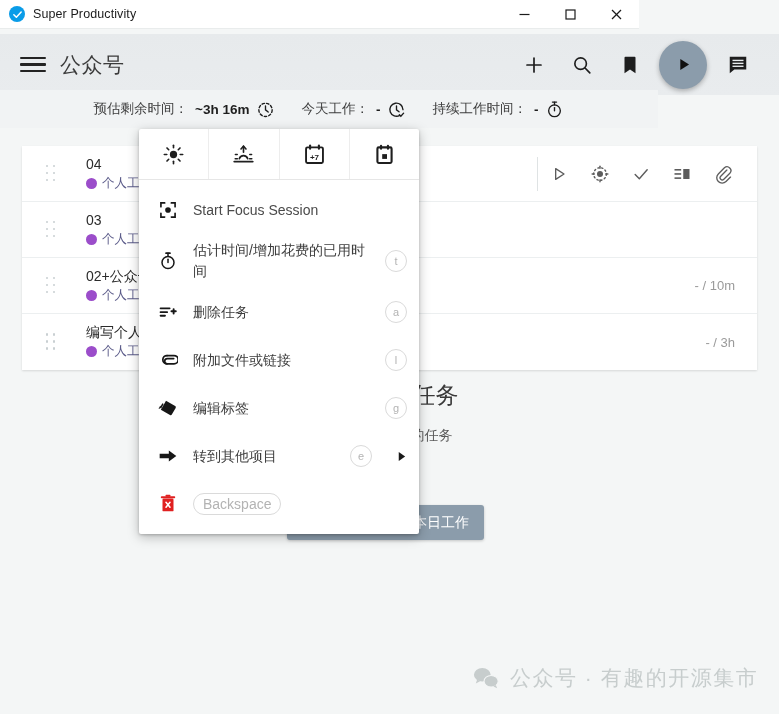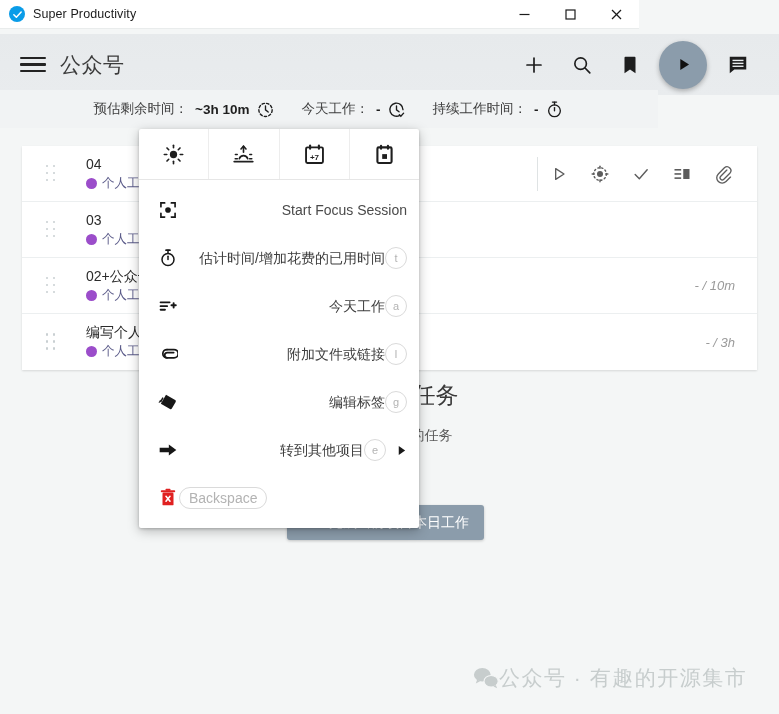--- a/index.html
+++ b/index.html
@@ -116,21 +116,21 @@
     font-size: 14px; color: #2b2b2b; line-height: 17px;
     white-space: nowrap; overflow: hidden;
   }
   .task-tag {
     display: flex; align-items: center; gap: 5px;
     margin-top: 2px;
   }
   .tag-dot { width: 11px; height: 11px; border-radius: 50%; background: #9b4dca; flex: none; }
   .tag-name { font-size: 12.5px; color: #5c5c8a; white-space: nowrap; }
   .task-time {
-    font-size: 13px; color: #9a9a9a; font-style: italic;
+    font-size: 13px; color: #9a9a9a; 
     padding-right: 22px; white-space: nowrap;
   }
   .row-actions {
     display: flex; align-items: center; gap: 0;
     padding-right: 14px; border-left: 1px solid #dfe3e4;
     height: 34px;
   }
   .row-actions .act {
     width: 41px; height: 34px;
     display: flex; align-items: center; justify-content: center;
@@ -157,21 +157,21 @@
     border: none; border-radius: 3px;
     font-size: 14px; font-family: inherit;
     box-shadow: 0 1px 3px rgba(0,0,0,.2);
     white-space: nowrap;
   }
   .finish-btn svg { display: block; flex: none; }
 
   
   .watermark {
     position: absolute; left: 473px; top: 664px;
-    display: flex; align-items: center; 
+    display: flex; align-items: center; gap: 11px;
     color: #c7cdcd;
   }
   .watermark svg { display: block; }
   .wm-text { font-size: 21px; color: #c7cdcd; letter-spacing: 1.5px; white-space: nowrap; }
 
   
   .ctx-menu {
     position: absolute; top: 129px; left: 139px;
     width: 280px;
     background: #ffffff;
@@ -189,21 +189,21 @@
     color: #1f1f1f;
   }
   .ctx-tab:last-child { border-right: none; }
   .ctx-tab svg { display: block; }
   .ctx-items { padding: 6px 0 6px 0; }
   .ctx-item {
     position: relative;
     min-height: 48px;
     display: flex; align-items: center;
     padding: 6px 12px 6px 18px;
-    text-align: right;
+    gap: 14px;
   }
   .ctx-ic {
     width: 22px; flex: none;
     display: flex; align-items: center; justify-content: center;
     color: #171717;
   }
   .ctx-ic svg { display: block; }
   .ctx-label {
     flex: 1 1 auto;
     font-size: 14px; color: #3d3d3d; line-height: 21px;
@@ -296,21 +296,21 @@
             <line x1="6" y1="10.2" x2="18" y2="10.2"></line>
             <line x1="6" y1="13.4" x2="18" y2="13.4"></line>
           </g>
         </svg>
     </span>
   </div>
 
   <div class="stats">
     <div class="stat">
       <span class="lbl">预估剩余时间：</span>
-      <span class="val">~3h 10m</span>
+      <span class="val">~3h 16m</span>
       <span class="ic">
         <svg width="19" height="19" viewBox="0 0 24 24" fill="none" stroke="currentColor" stroke-width="1.7" stroke-linecap="round">
             <circle cx="12" cy="12.5" r="8.4" stroke-dasharray="3.2 2.6"></circle>
             <polyline points="12,7.6 12,12.5 15.4,15.2"></polyline>
           </svg>
       </span>
     </div>
     <div class="stat">
       <span class="lbl">今天工作：</span>
       <span class="val">-</span>
@@ -557,21 +557,21 @@
       <div class="ctx-item">
         <span class="ctx-ic">
           <svg width="20" height="20" viewBox="0 0 24 24" fill="currentColor">
               <rect x="2" y="6.6" width="13" height="2.2" rx="1"></rect>
               <rect x="2" y="11" width="10" height="2.2" rx="1"></rect>
               <rect x="2" y="15.4" width="7.5" height="2.2" rx="1"></rect>
               <rect x="15" y="10" width="7.5" height="2.3" rx="1.1"></rect>
               <rect x="17.6" y="7.4" width="2.3" height="7.5" rx="1.1"></rect>
             </svg>
         </span>
-        <span class="ctx-label">今天工作</span>
+        <span class="ctx-label">删除任务</span>
         <span class="kbd">a</span>
       </div>
 
       <div class="ctx-item">
         <span class="ctx-ic">
           <svg width="20" height="20" viewBox="0 0 24 24" fill="none" stroke="currentColor" stroke-width="2.1" stroke-linecap="round">
               <path d="M18.8 10.2l-7.6 0a3.2 3.2 0 0 0 0 6.4l8 0a5 5 0 0 0 0-10l-8.4 0"></path>
               <path d="M10.8 6.6a5 5 0 0 0 0 10"></path>
             </svg>
         </span>

